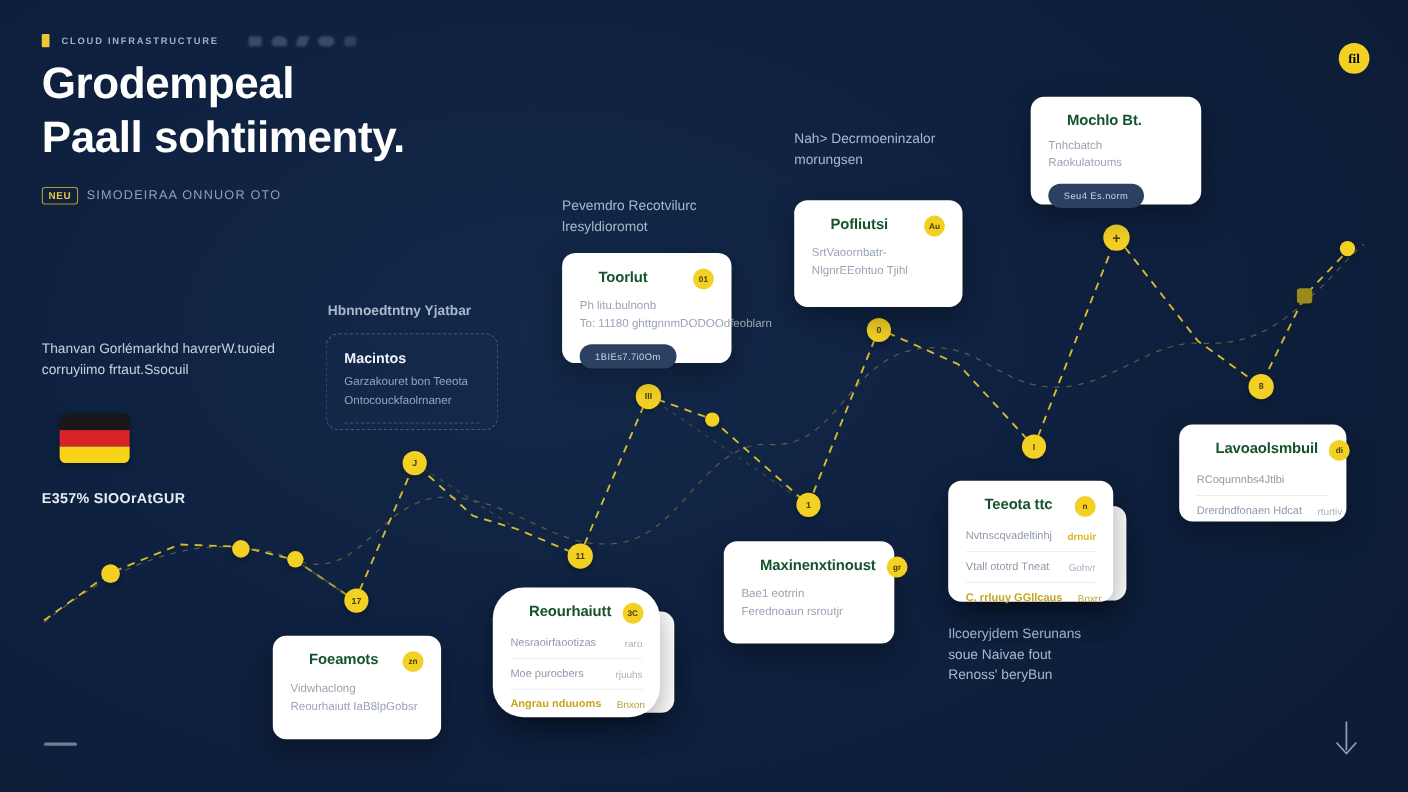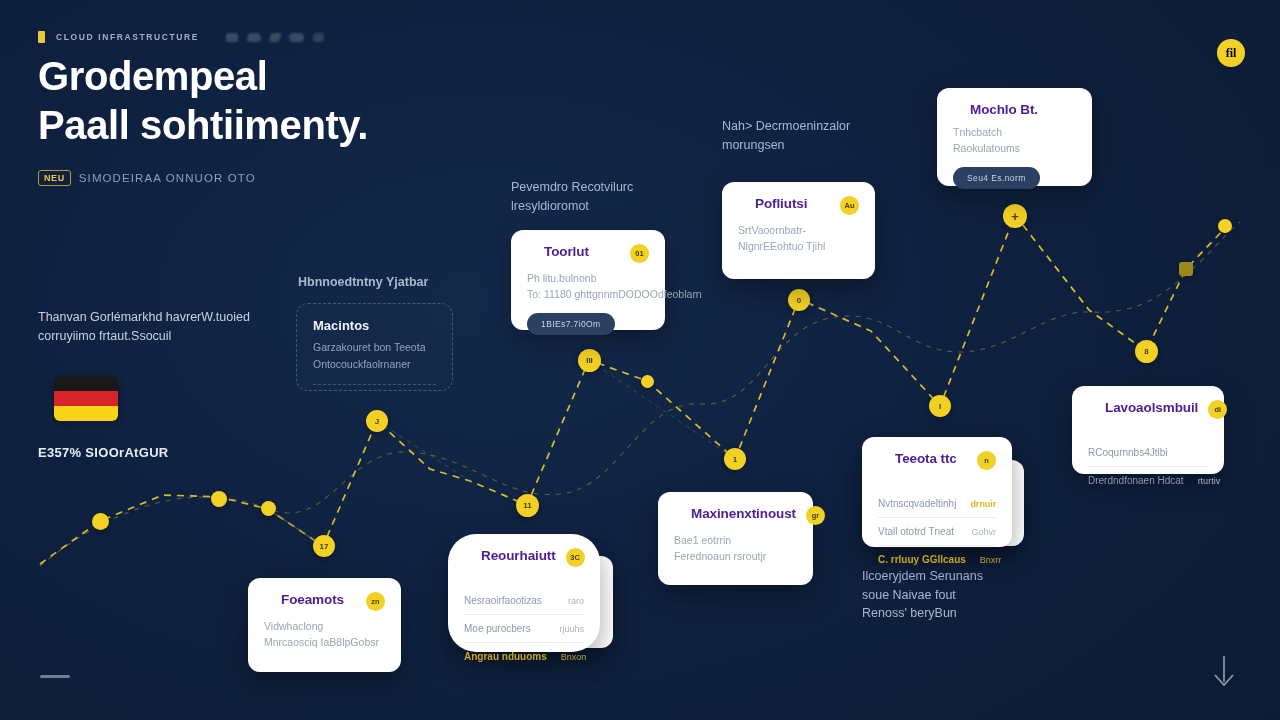--- a/index.html
+++ b/index.html
@@ -110,21 +110,21 @@
     background: #ffffff;
     border-radius: 12px;
     box-shadow: 0 10px 26px rgba(0,0,0,.34);
     padding: 14px 16px 15px 16px;
   }
   .card .c-head {
     display: flex; align-items: flex-start; justify-content: space-between;
     gap: 10px;
   }
   .card .c-title {
-    font-size: 13.5px; font-weight: 700; color: #4c1d95;
+    font-size: 13.5px; font-weight: 700; color: #14532d;
     letter-spacing: -0.1px; filter: blur(0.45px); white-space: nowrap; padding-left: 17px;
   }
   .card .c-badge {
     flex: 0 0 auto;
     width: 19px; height: 19px; border-radius: 50%;
     background: #f2d024;
     display: flex; align-items: center; justify-content: center;
     font-size: 7.5px; font-weight: 700; color: #4a3c05;
     filter: blur(0.3px);
   }
@@ -149,21 +149,21 @@
     padding: 8px 0;
     border-bottom: 1px solid #ecedf1;
     filter: blur(0.55px);
     white-space: nowrap;
   }
   .card .c-row:last-child { border-bottom: none; }
   .card .c-row .v { color: #aab3c0; font-size: 9px; }
   .card .c-row.accent .k { color: #c9a51c; font-weight: 700; }
   .card .c-row.accent .v { color: #b9a23c; }
   .card .c-row.hl .v { color: #d9b81d; font-weight: 700; }
-  .card .c-rows { margin-top: 20px; }
+  .card .c-rows { margin-top: 4px; }
 
   
   .ghost {
     position: absolute;
     border: 1px dashed #43597b;
     border-radius: 12px;
     padding: 14px 16px 16px 16px;
     background: rgba(255,255,255,0.012);
   }
   .ghost .g-title {
@@ -335,21 +335,21 @@
     <span class="c-btn">Seu4 Es.norm</span>
   </div>
 
   <div class="card" style="left:248px; top:578px; width:153px; height:94px;">
     <div class="c-head">
       <span class="c-title">Foeamots</span>
       <span class="c-badge">zn</span>
     </div>
     <div class="c-lines">
       <div class="c-line">Vidwhaclong</div>
-      <div class="c-line">Mnrcaosciq IaB8lpGobsr</div>
+      <div class="c-line">Reourhaiutt IaB8lpGobsr</div>
     </div>
   </div>
 
   <div class="card" style="left:448px; top:534px; width:152px; height:118px; z-index:3;border-radius:28px;">
     <div class="c-head">
       <span class="c-title">Reourhaiutt</span>
       <span class="c-badge">3C</span>
     </div>
     <div class="c-rows">
       <div class="c-row">

